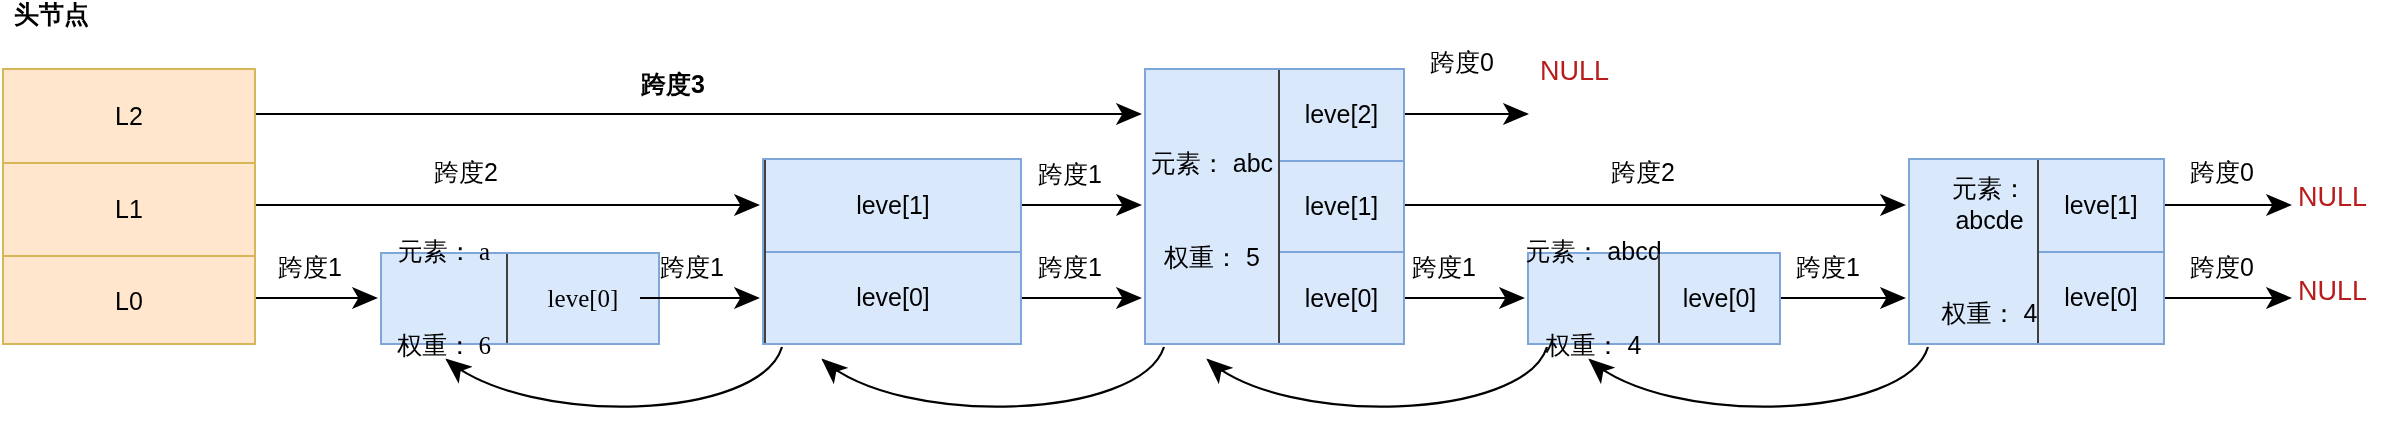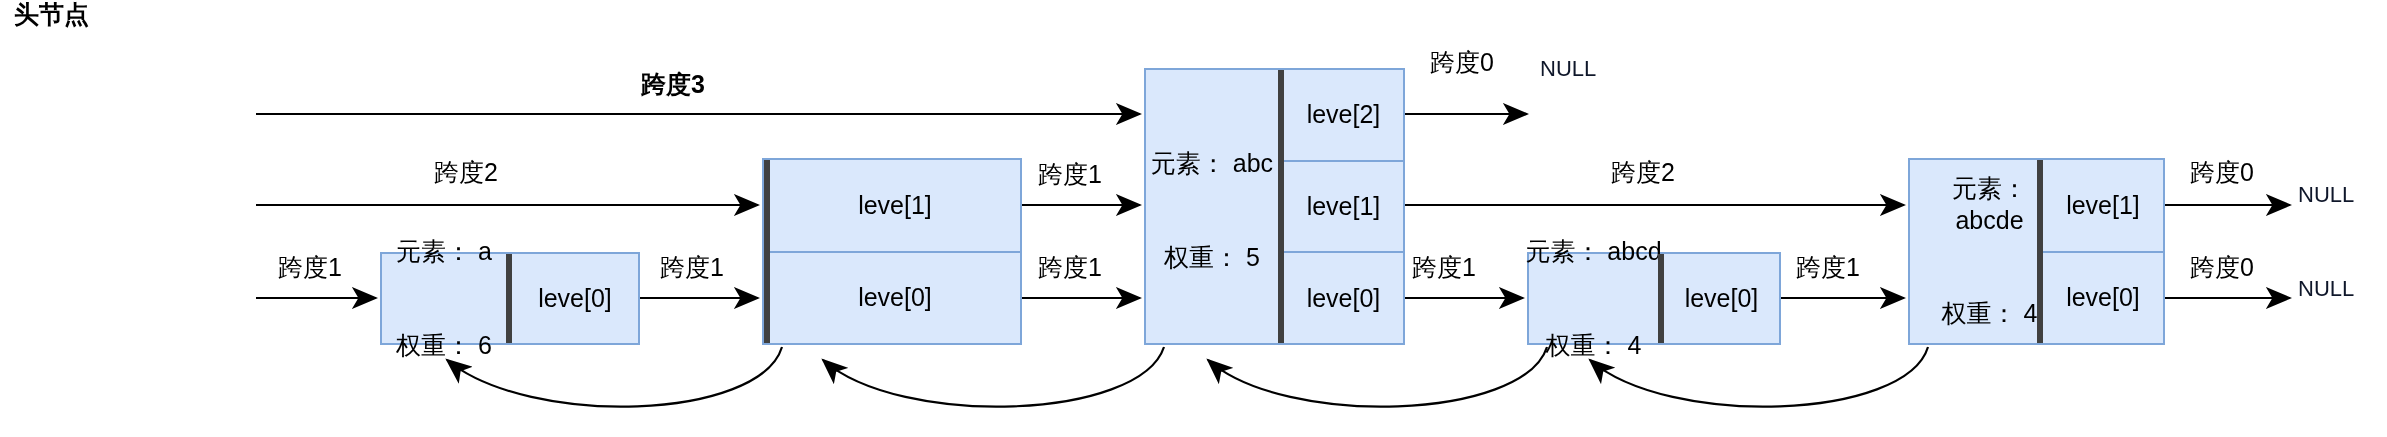--- a/index.html
+++ b/index.html
@@ -10,38 +10,45 @@
   .caption{font-size:25px;}
 
   .head-node{position:absolute;box-sizing:border-box;border:2px solid #d6b656;background:#ffe6cc;}
   .head-cell{position:absolute;left:0;right:0;box-sizing:border-box;display:flex;align-items:center;justify-content:center;
              font-size:25px;color:#000;}
   .head-div{position:absolute;left:0;right:0;height:0;border-top:2px solid #d6b656;}
 
   .node{position:absolute;box-sizing:border-box;border:2px solid #7ea6d9;background:#dae8fc;display:flex;}
   .node-left{box-sizing:border-box;display:flex;align-items:center;justify-content:center;text-align:center;
              font-size:25px;color:#000;line-height:1.25;white-space:pre;}
-  .node-right{box-sizing:border-box;border-left:6px solid #404040;display:flex;flex-direction:column;flex:1;}
+  .node-right{box-sizing:border-box;border-left:2px solid #404040;display:flex;flex-direction:column;flex:1;}
   .lvl{box-sizing:border-box;flex:1;display:flex;align-items:center;justify-content:center;
        font-size:25px;color:#000;white-space:pre;}
   .lvl + .lvl{border-top:2px solid #7ea6d9;}
 
-  .nullbox{position:absolute;font-size:22px;color:#0f172a;white-space:pre;}
+  .nullbox{position:absolute;font-size:27px;color:#b91c1c;white-space:pre;}
 
   svg.overlay{position:absolute;left:0;top:0;width:2387px;height:437px;pointer-events:none;}
 </style>
 </head>
 <body>
 
 <div id="canvas">
 
   <div class="lbl caption" style="left:14px;top:0px;font-weight:bold;">头节点</div>
 
+  <div class="head-node" style="left:2px;top:68px;width:254px;height:277px;">
+    <div class="head-cell" style="top:0px;height:92px;">L2</div>
+    <div class="head-div" style="top:92px;"></div>
+    <div class="head-cell" style="top:93px;height:92px;">L1</div>
+    <div class="head-div" style="top:185px;"></div>
+    <div class="head-cell" style="top:186px;height:91px;">L0</div>
+  </div>
 
-  <div class="node" style="left:380px;top:252px;width:260px;height:93px;">
+  <div class="node" style="left:380px;top:252px;width:280px;height:93px;font-family:Liberation Serif, serif;">
     <div class="node-left" style="width:124px;">
       <div>
         <div>元素： a</div>
         <div>权重： 6</div>
       </div>
     </div>
     <div class="node-right">
       <div class="lvl">leve[0]</div>
     </div>
   </div>

